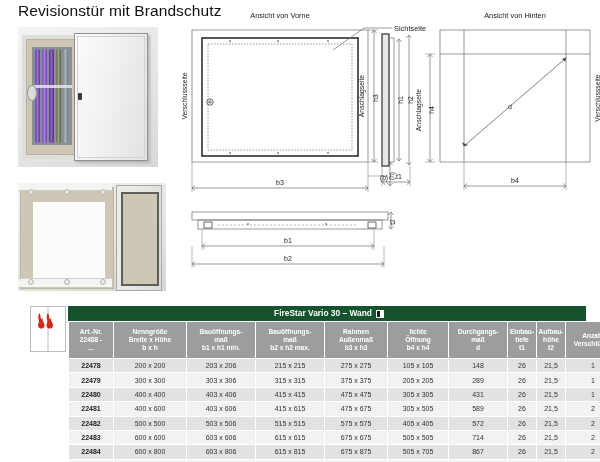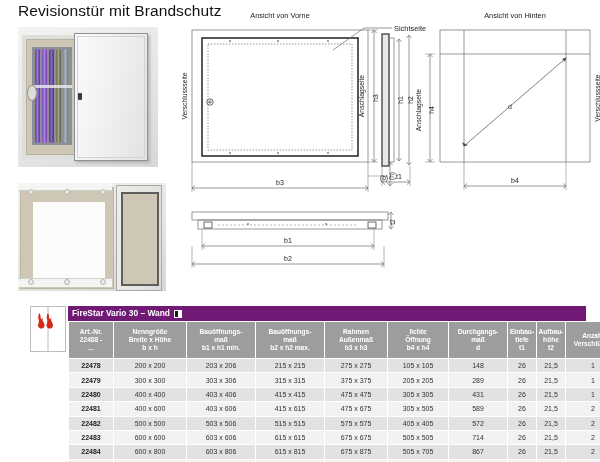--- a/index.html
+++ b/index.html
@@ -56,23 +56,23 @@
   
   .drawing{position:absolute;left:178px;top:6px;width:430px;height:290px;}
 
   
   .tablewrap{position:absolute;left:30px;top:306px;width:556px;}
   .logo{position:absolute;left:0px;top:0px;width:36px;height:46px;
         border:1px solid #bdbdbd;background:#ffffff;box-sizing:border-box;}
   .logo svg{display:block;}
   .tbl{position:absolute;left:38px;top:0px;width:518px;}
   .bandrow{
-    background:#701a75;color:#ffffff;font-size:8.4px;font-weight:700;
+    background:#14532d;color:#ffffff;font-size:8.4px;font-weight:700;
     padding:2px 0 2px 4px;line-height:11px;height:11px;
-    display:flex;align-items:center;gap:4px;
+    display:flex;align-items:center;gap:4px;justify-content:center;
   }
   .bandrow .sq{display:inline-block;width:8px;height:8px;background:#ffffff;position:relative;}
   .bandrow .sq i{position:absolute;left:1px;top:1px;width:3px;height:6px;background:#1a1a1a;}
   table{border-collapse:separate;border-spacing:1px;width:518px;table-layout:fixed;}
   thead th{
     background:#9d9d9d;color:#ffffff;font-size:6.6px;font-weight:700;
     line-height:8.2px;text-align:center;vertical-align:middle;
     padding:3px 1px;height:30px;
   }
   tbody td{

